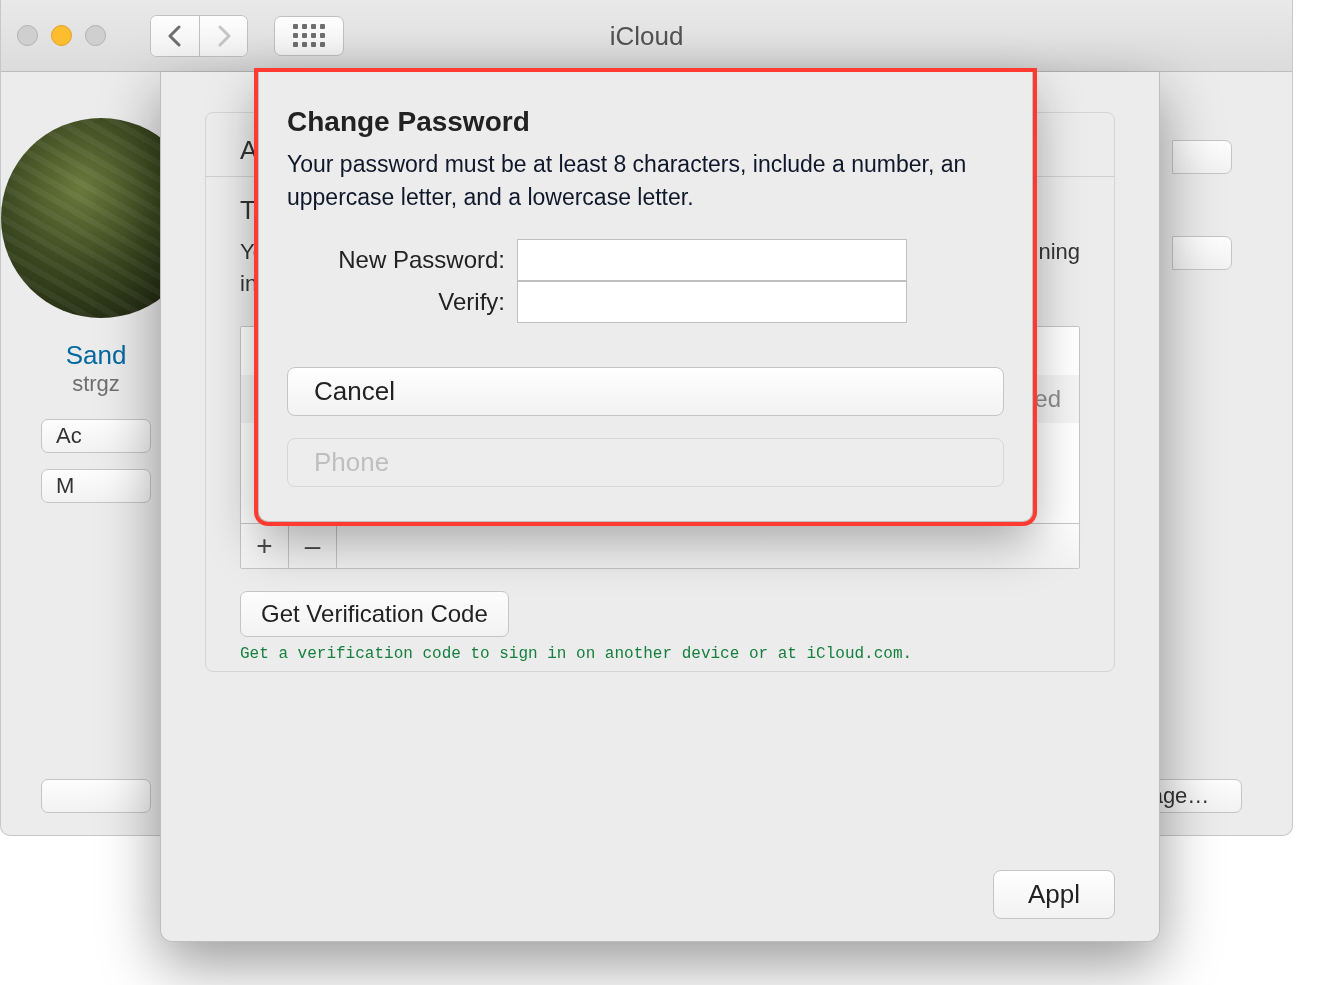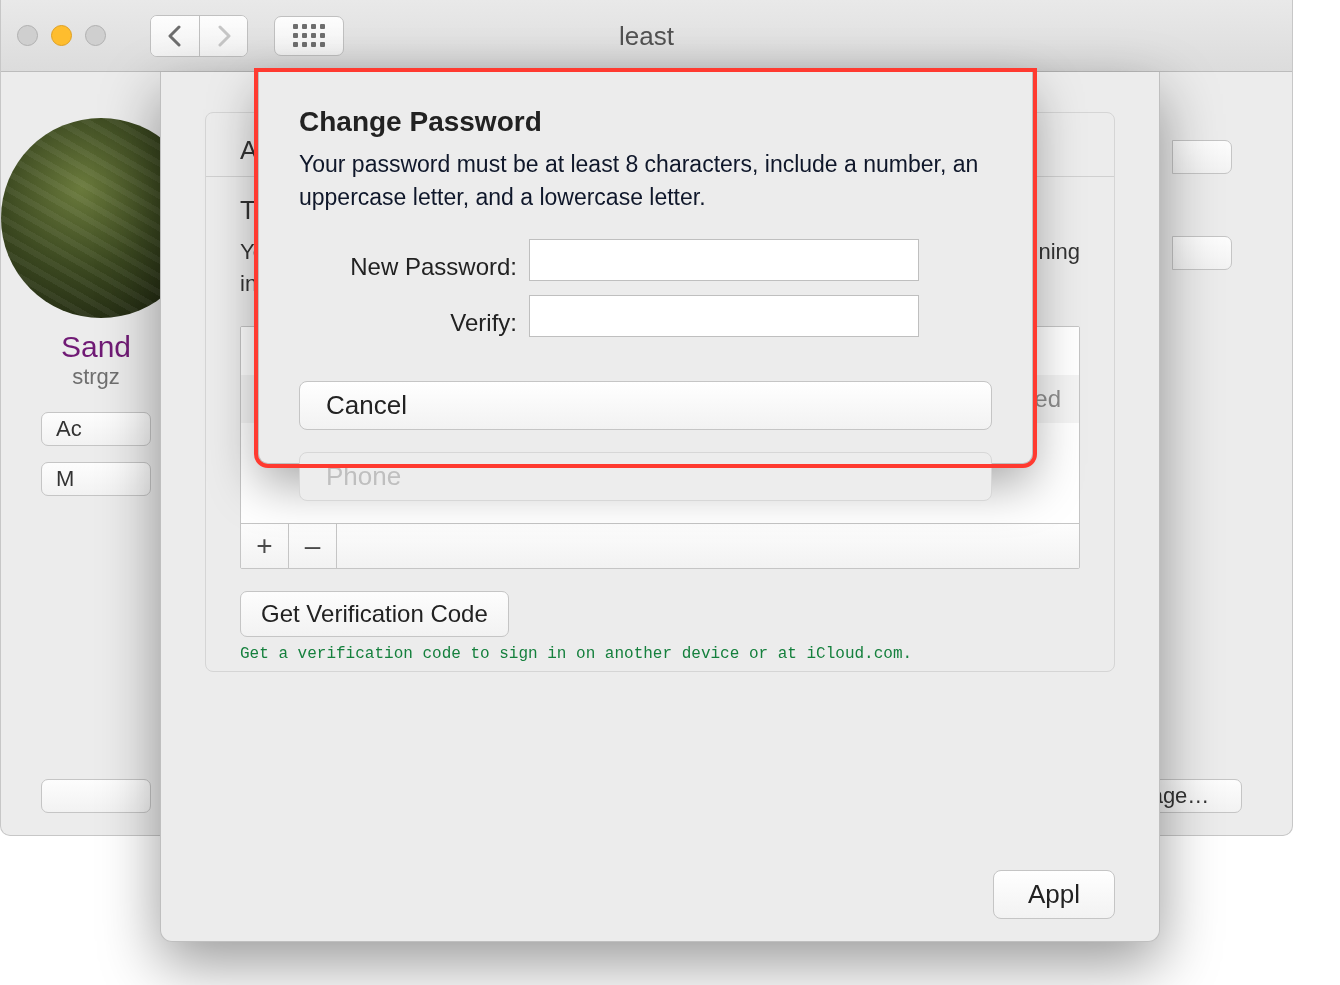--- a/index.html
+++ b/index.html
@@ -115,23 +115,23 @@
   }
   .avatar {
     width: 200px; height: 200px; border-radius: 50%;
     background: radial-gradient(circle at 40% 35%, #6a7a3c 0%, #3b4820 45%, #151a0b 100%);
     margin-left: 10px;
     overflow: hidden;
     position: relative;
   }
   .avatar::before{ content:""; position:absolute; inset:0; background: repeating-linear-gradient(30deg, rgba(255,255,255,.05) 0 6px, transparent 6px 14px);}
   .sidebar-name {
-    margin-top: 12px;
-    font-size: 30px;
-    color: #701a75;
+    margin-top: 22px;
+    font-size: 26px;
+    color: #0369a1;
     text-align: center;
     width: 100%;
     overflow: hidden;
     white-space: nowrap;
   }
   .sidebar-email {
     font-size: 22px;
     color: #6f6f6f;
     width: 100%;
     overflow: hidden;
@@ -271,40 +271,40 @@
     background:linear-gradient(#ffffff,#f2f2f2);
     font-size:26px; color:#222;
   }
 
   
   .sheet-pw{
     position:absolute;
     top: 72px;
     left: 258px;
     width: 775px;
-    height: 392px;
+    height: 450px;
     background:#ececec;
     border:1px solid #bfbfbf;
     border-top: none;
     border-radius:0 0 10px 10px;
     box-shadow: 0 20px 50px rgba(0,0,0,.35);
     z-index: 30;
     outline:4px solid #ff3a30;
-    padding: 34px 40px 20px;
+    padding: 34px 28px 20px;
   }
   .pw-title{
     font-size:28px; font-weight:700; color:#222;
     margin-bottom: 10px;
   }
   .pw-desc{
     font-size:23px; color:#0f172a; line-height:1.45;
     margin-bottom: 24px;
   }
   .pw-row{
-    display:flex; align-items:flex-end; margin-bottom:14px;
+    display:flex; align-items:center; 
   }
   .pw-row label{
     width: 230px; text-align:right; padding-right:12px;
     font-size:24px; color:#222;
   }
   .pw-row input{
     width: 390px; height:42px;
     border:1px solid #bfbfbf;
     background:#fff;
     font-size:22px;
@@ -355,21 +355,21 @@
         <span></span>
           <span></span>
           <span></span>
           <span></span>
         <span></span>
           <span></span>
           <span></span>
           <span></span>
       </span>
     </div>
-    <div class="win-title">least</div>
+    <div class="win-title">iCloud</div>
   </div>
 
   <div class="sidebar">
     <div class="avatar"></div>
     <div class="sidebar-name">Sand</div>
     <div class="sidebar-email">strgz</div>
     <div class="sidebar-btn">Ac</div>
     <div class="sidebar-btn secondary">M</div>
   </div>
 

